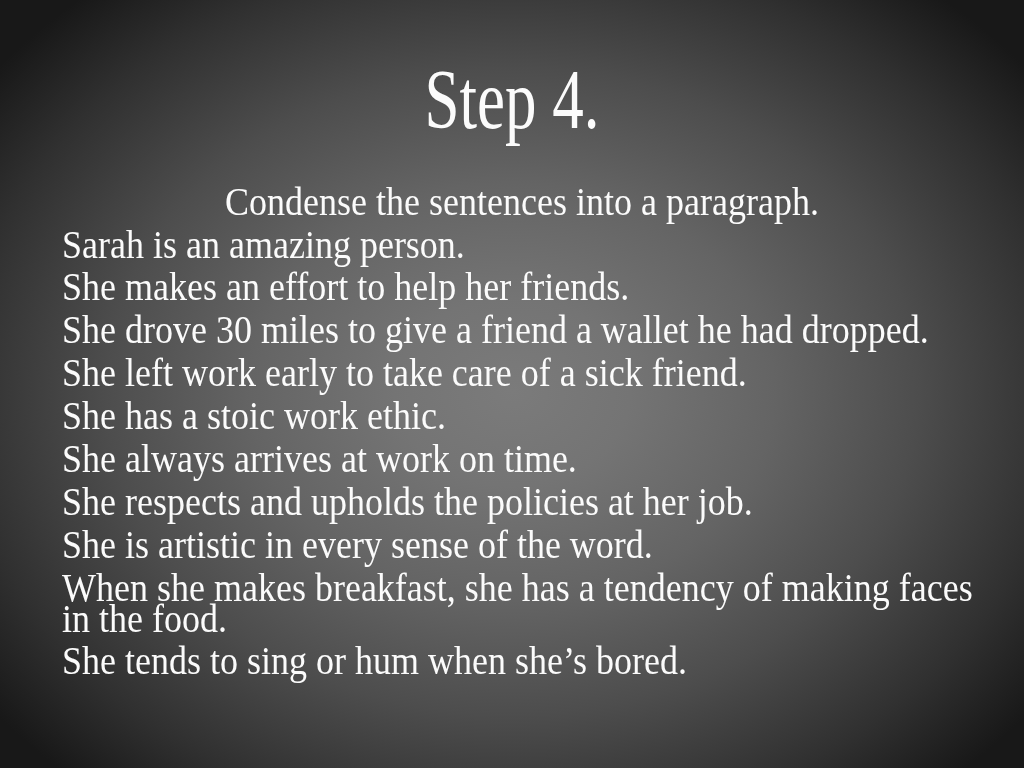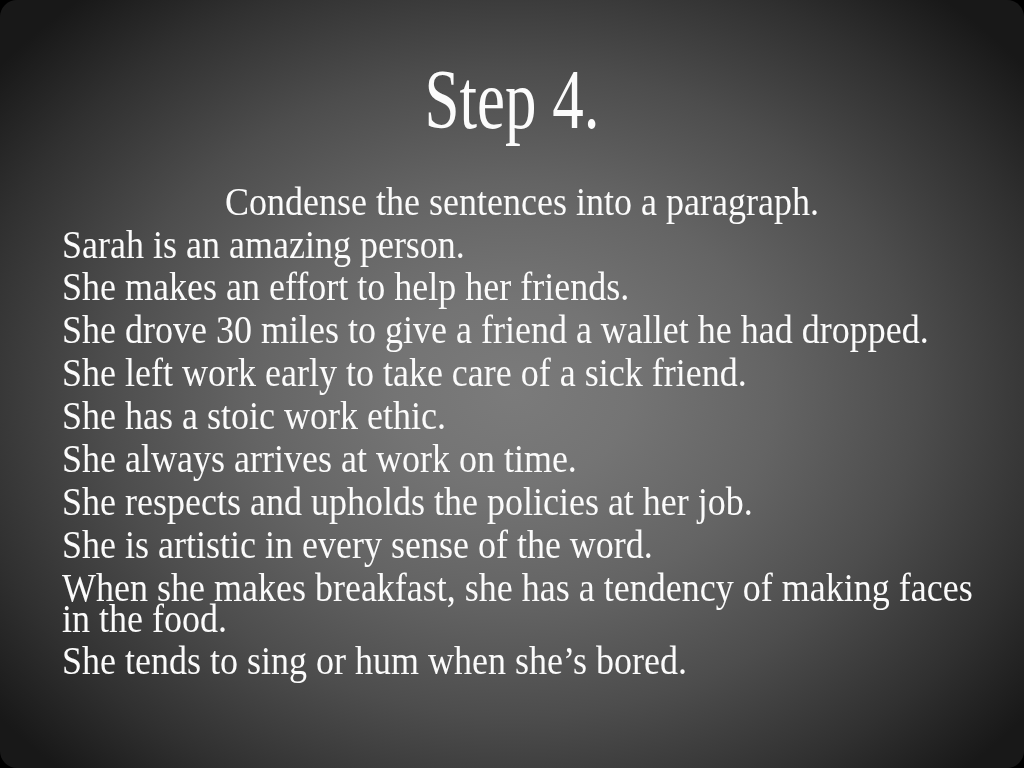--- a/index.html
+++ b/index.html
@@ -15,21 +15,20 @@
     background:
       radial-gradient(ellipse 64% 68% at 50% 51%,
         #7b7b7b 0%,
         #747474 18%,
         #646464 40%,
         #4d4d4d 62%,
         #303030 84%,
         #181818 100%);
     font-family: "Liberation Serif", "DejaVu Serif", serif;
     color: #fbfbfb;
-    border-radius: 17px;
   }
   .slide-title {
     position: absolute;
     top: 52px;
     left: 0;
     width: 100%;
     text-align: center;
     font-size: 63px;
     line-height: 70px;
     font-weight: normal;

